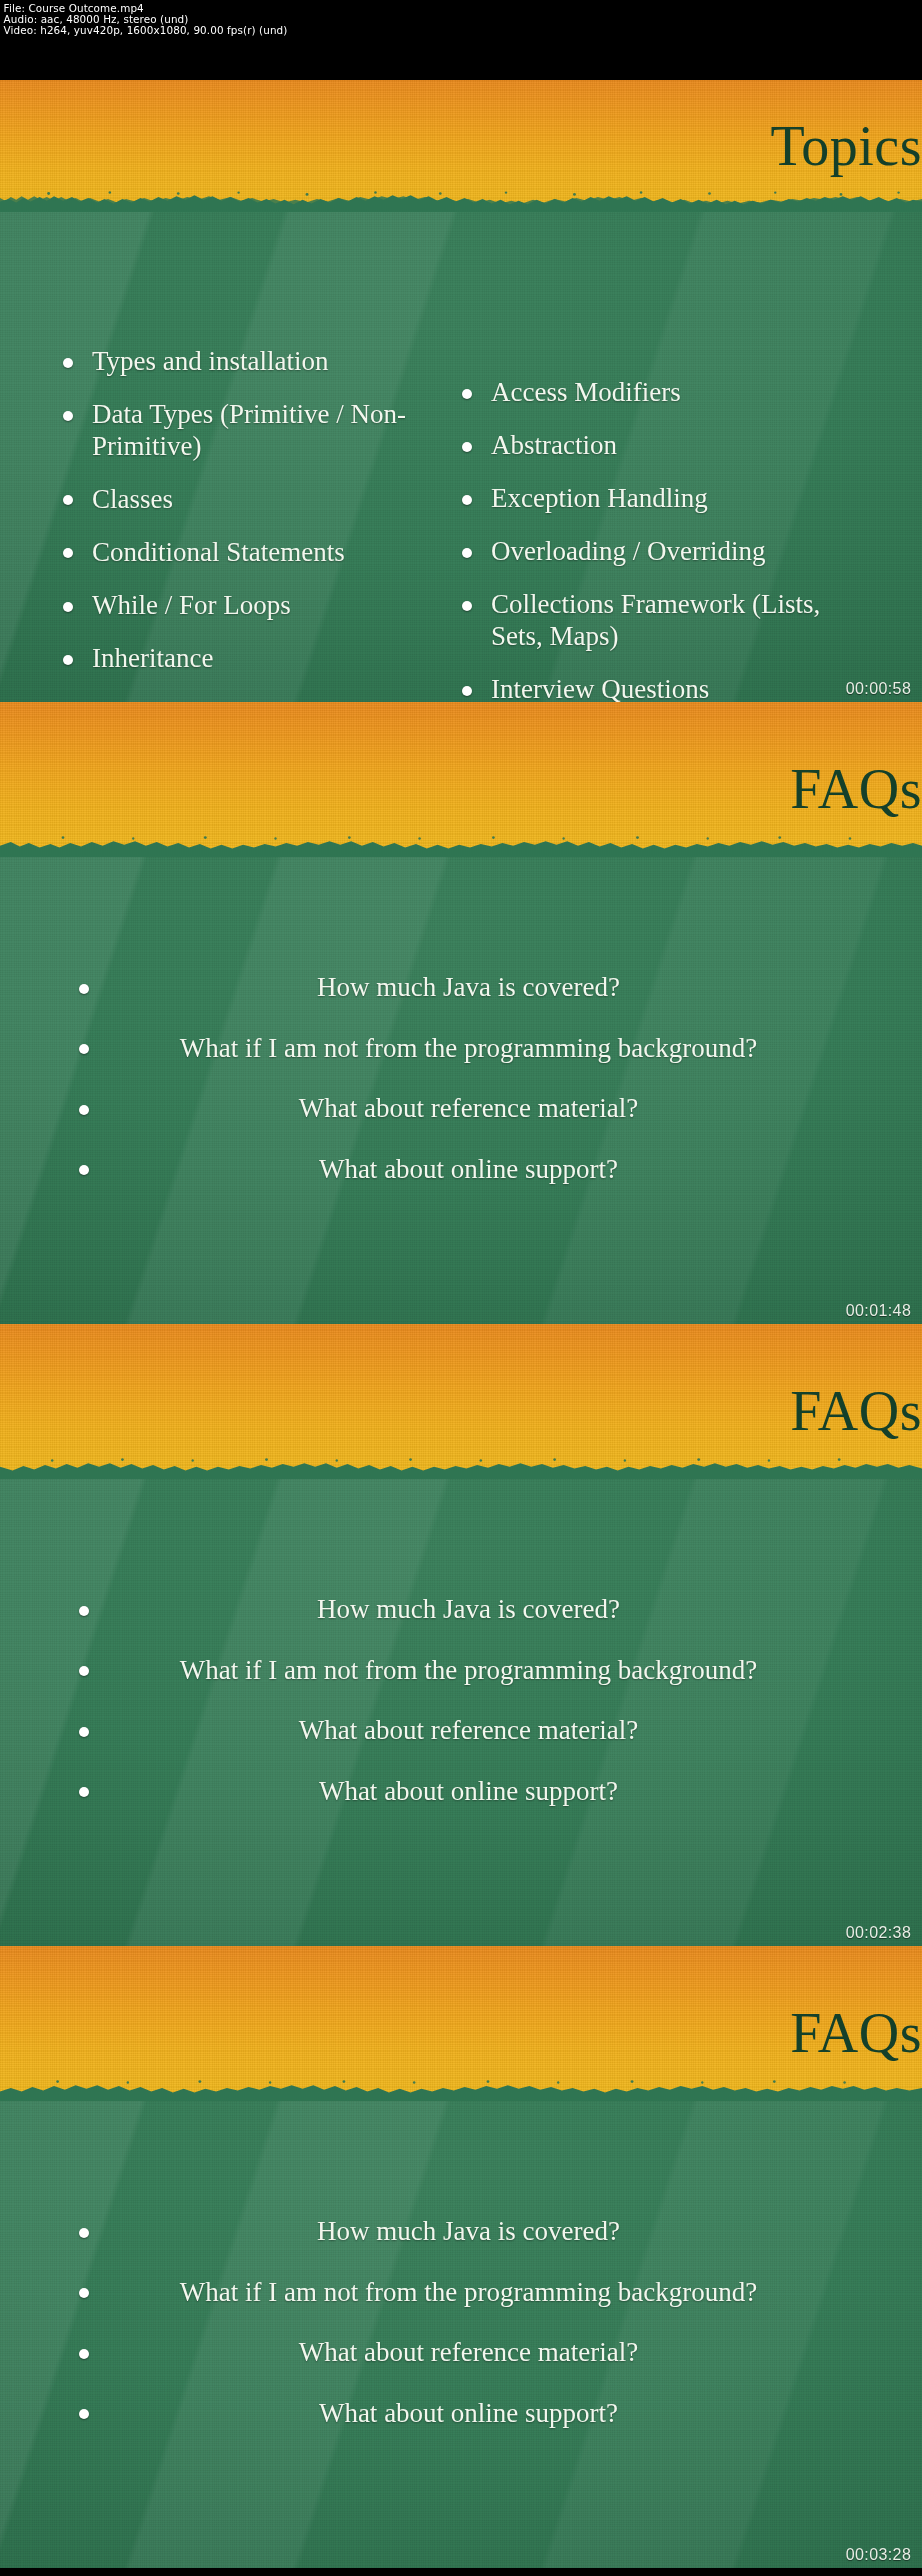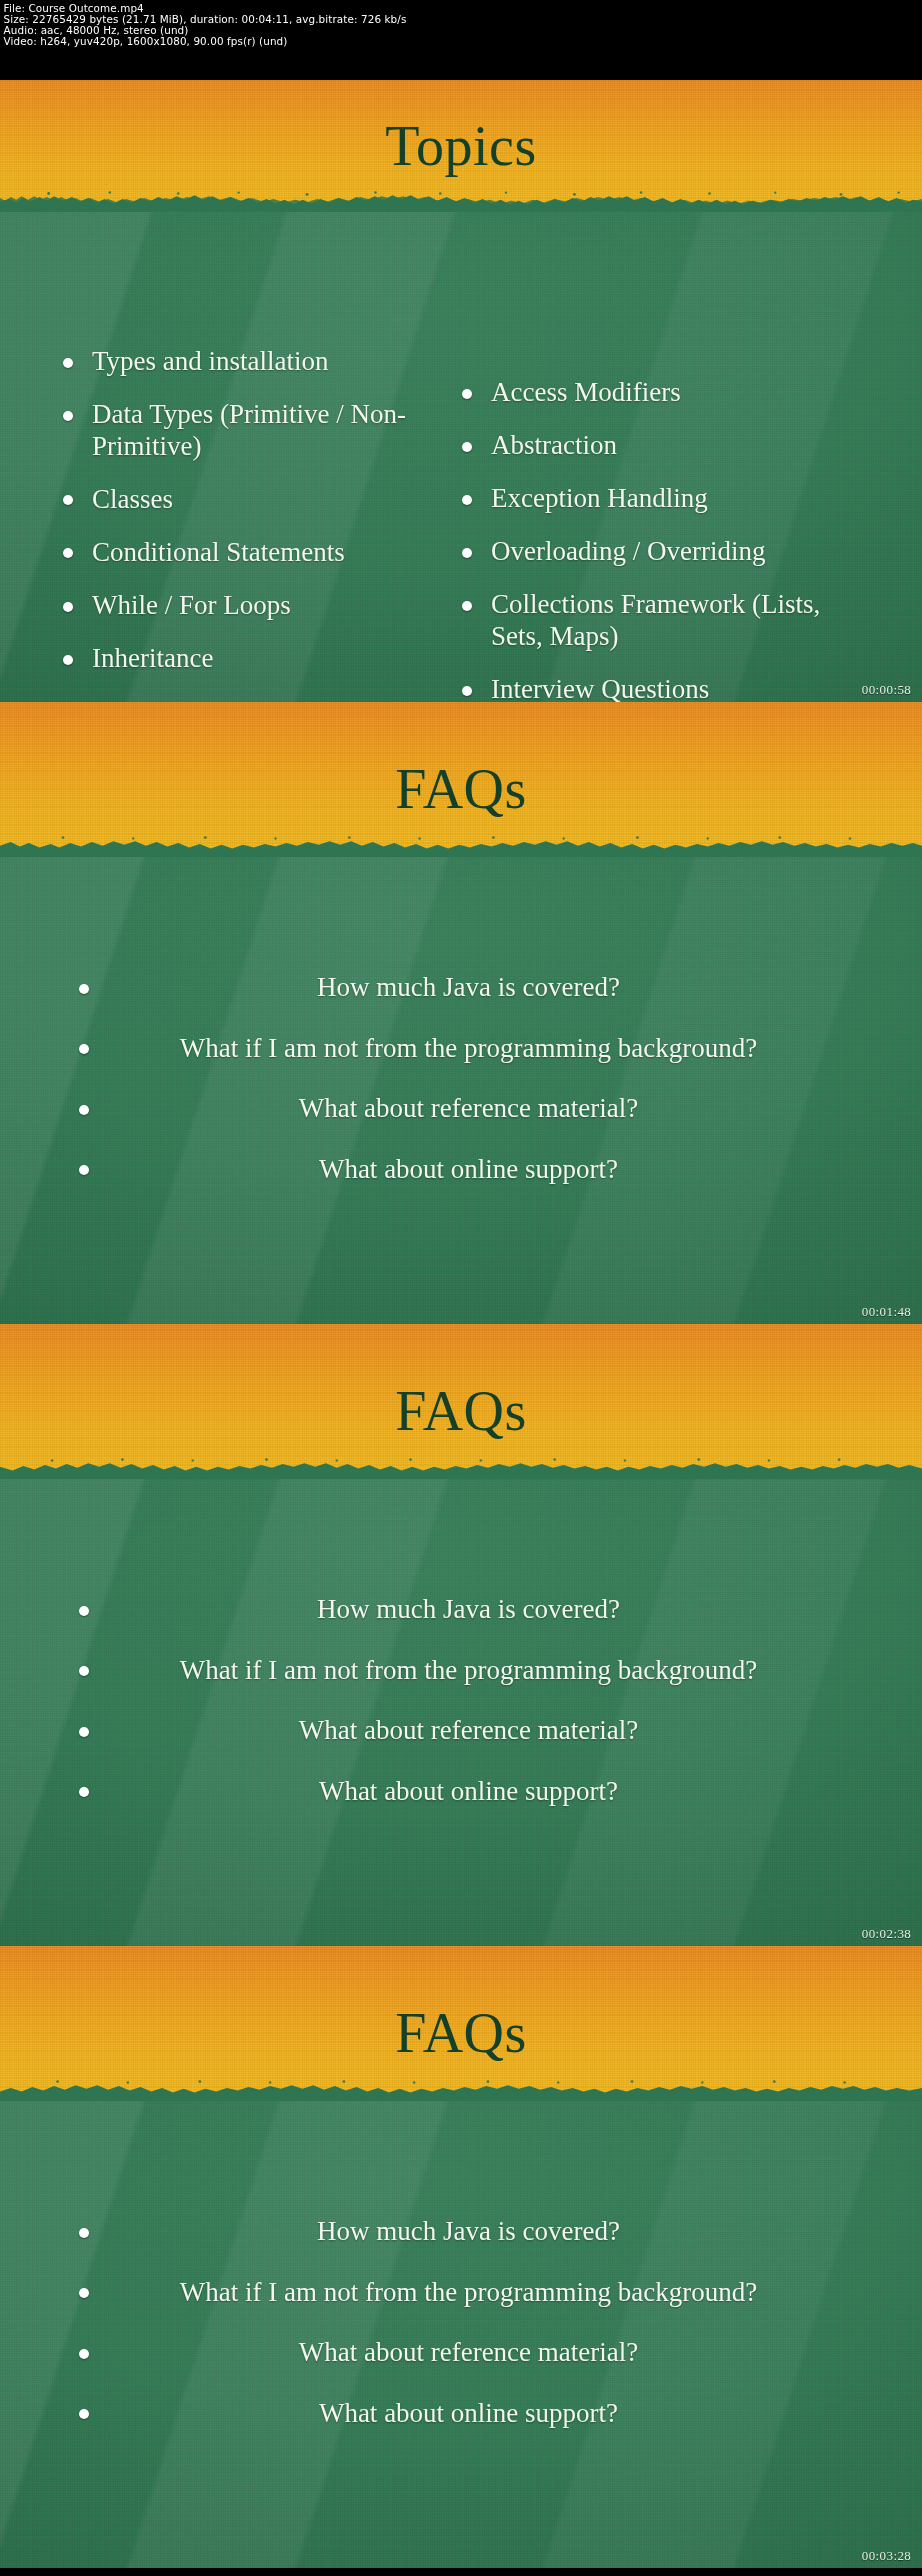--- a/index.html
+++ b/index.html
@@ -62,21 +62,21 @@
       repeating-linear-gradient(0deg, rgba(0,0,0,0.035) 0 0.9px, rgba(255,255,255,0.03) 0.9px 1.8px),
       repeating-linear-gradient(90deg, rgba(0,0,0,0.03) 0 0.9px, rgba(255,255,255,0.025) 0.9px 1.8px),
       linear-gradient(180deg,#e8891d 0%, #ec941d 16%, #efa41c 42%, #f0b01c 68%, #efb81e 100%);
   }
   .band .torn{
     position:absolute;left:0;bottom:0;width:922px;height:23.4px;
   }
   .band .torn svg{display:block;width:922px;height:23.4px;}
 
   .slide-title{
-    position:absolute;left:0;width:922px;text-align:center;
+    position:absolute;left:0;width:922px;text-align:right;
     font-family:"Liberation Serif","DejaVu Serif",serif;
     color:#14402a;font-size:56px;line-height:61px;font-weight:400;
     letter-spacing:0.5px;
   }
 
   
   .cols{position:absolute;left:0;top:0;width:922px;height:100%;}
   .col{position:absolute;}
   ul.blist{list-style:none;margin:0;padding:0;}
   ul.blist li{
@@ -88,42 +88,41 @@
   }
   ul.blist li:before{
     content:"";position:absolute;left:7.2px;top:11.7px;
     width:10px;height:10px;border-radius:50%;
     background:#ffffff;box-shadow:0 0.9px 1.8px rgba(0,0,0,.4);
   }
   ul.blist.wide li{margin-bottom:29px;text-align:center;}
 
   .timestamp{
     position:absolute;right:10.8px;bottom:3.6px;
-    font-family:Liberation Serif, serif;
-    font-size:13px;color:#e9efe6;letter-spacing:0.4px;
+    font-family:Liberation Sans, sans-serif;
+    font-size:16px;color:#e9efe6;letter-spacing:0.4px;
     text-shadow:0 0.9px 0.9px rgba(0,0,0,.5);
   }
 
   
   .s1 .band{height:132px;}
   .s1 .slide-title{top:36px;}
   .s1 .col-left{left:56px;top:266px;width:396px;}
   .s1 .col-right{left:455px;top:297px;width:423px;}
 
   
   .sf .band{height:155px;}
   .sf .slide-title{top:57px;}
   .sf .col-faq{left:72px;top:270px;width:757px;}
 </style>
 </head>
 <body>
 
 <div id="info">
   <div>File: Course Outcome.mp4</div>
-  <div>Size: 22765429 bytes (21.71 MiB), duration: 00:04:11, avg.bitrate: 726 kb/s</div>
   <div>Audio: aac, 48000 Hz, stereo (und)</div>
   <div>Video: h264, yuv420p, 1600x1080, 90.00 fps(r) (und)</div>
 </div>
 
 <div id="sheet">
 
   <div class="slide s1">
     <div class="green"></div>
     <div class="noise"></div>
 

